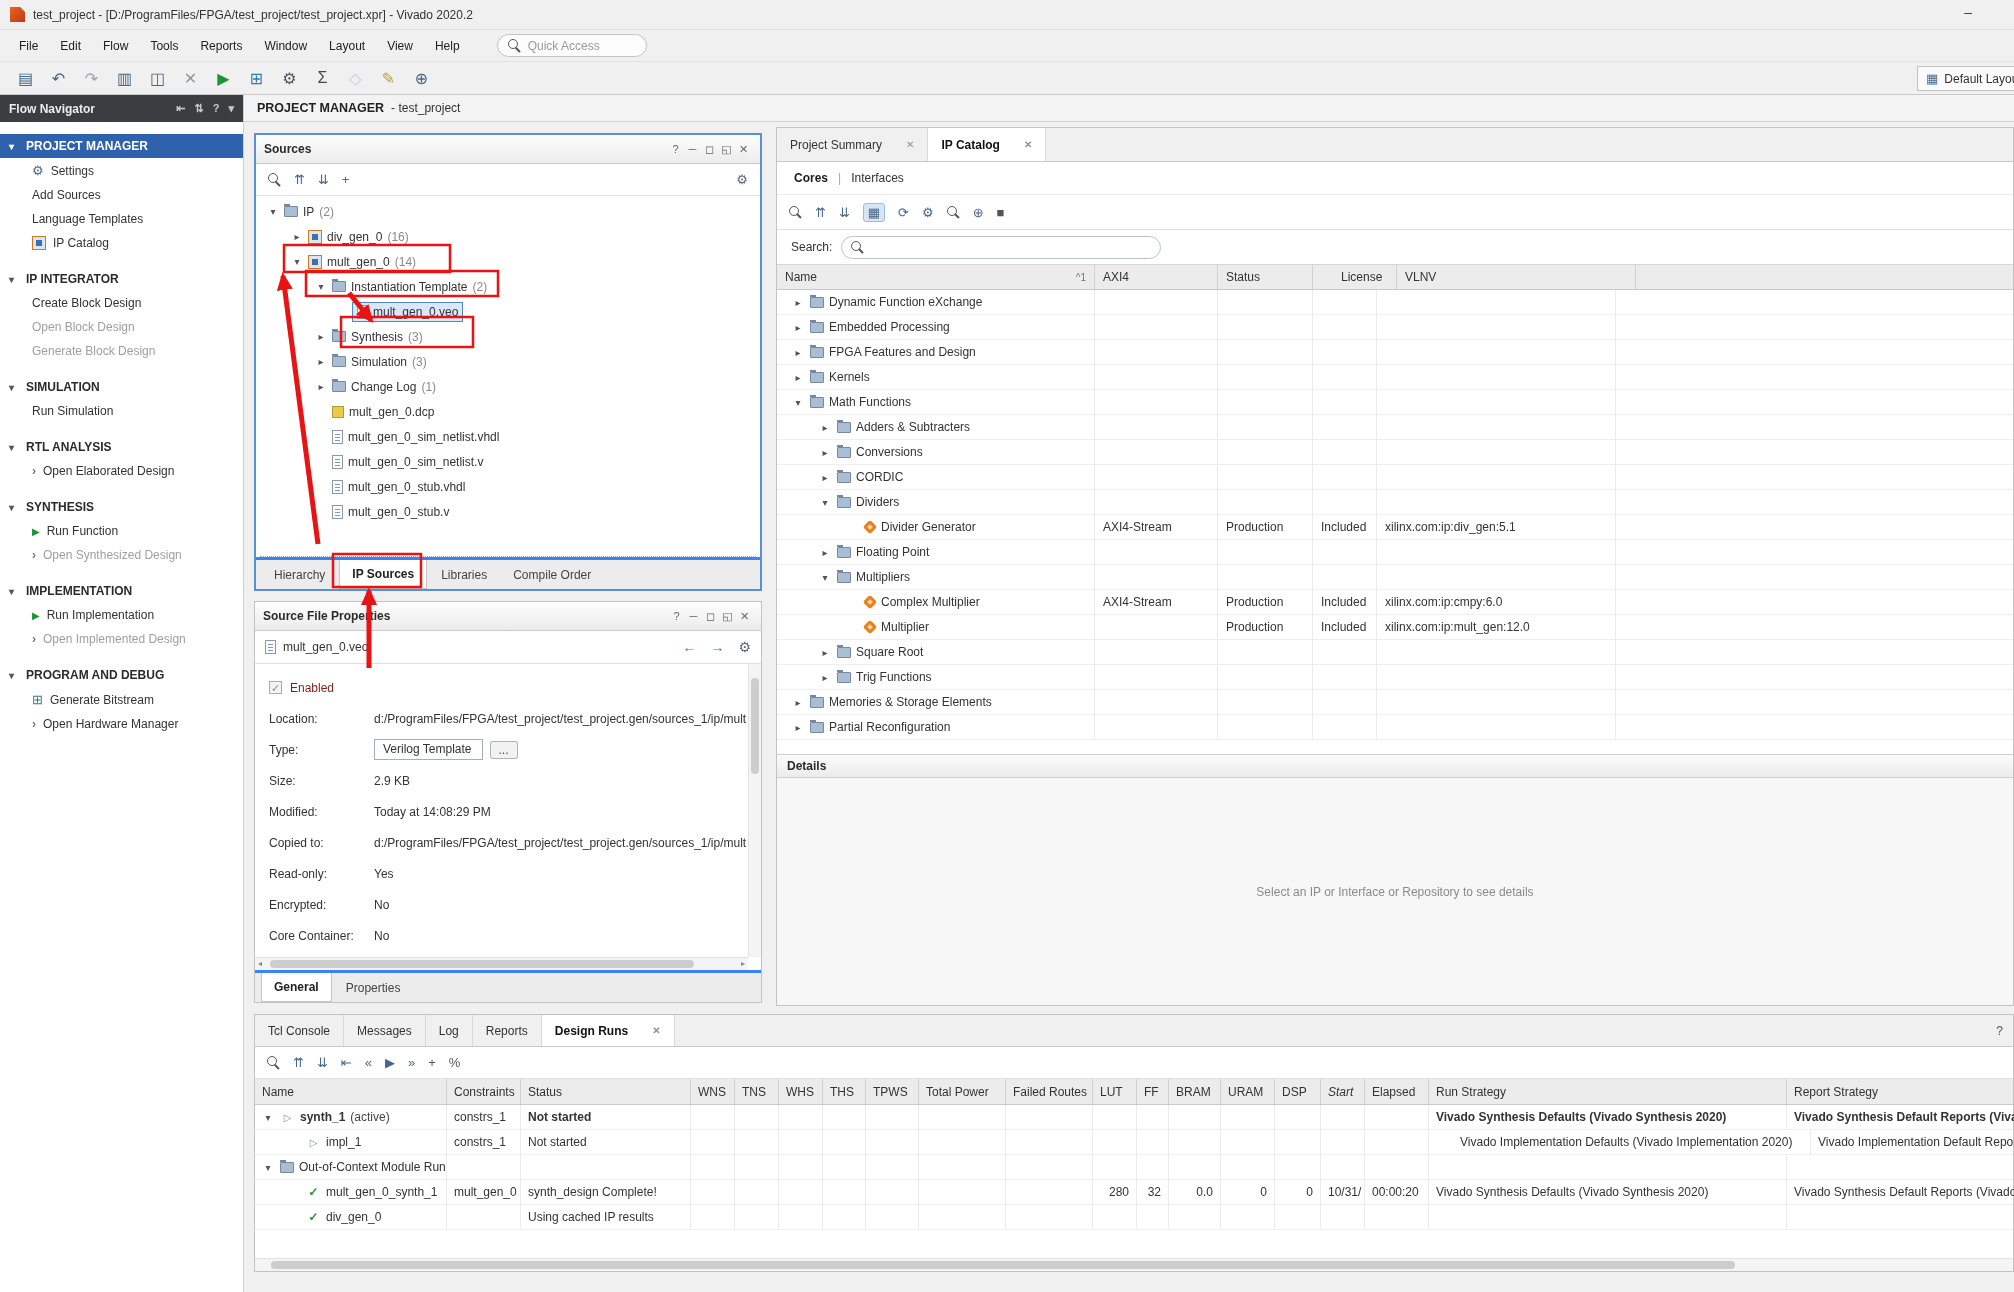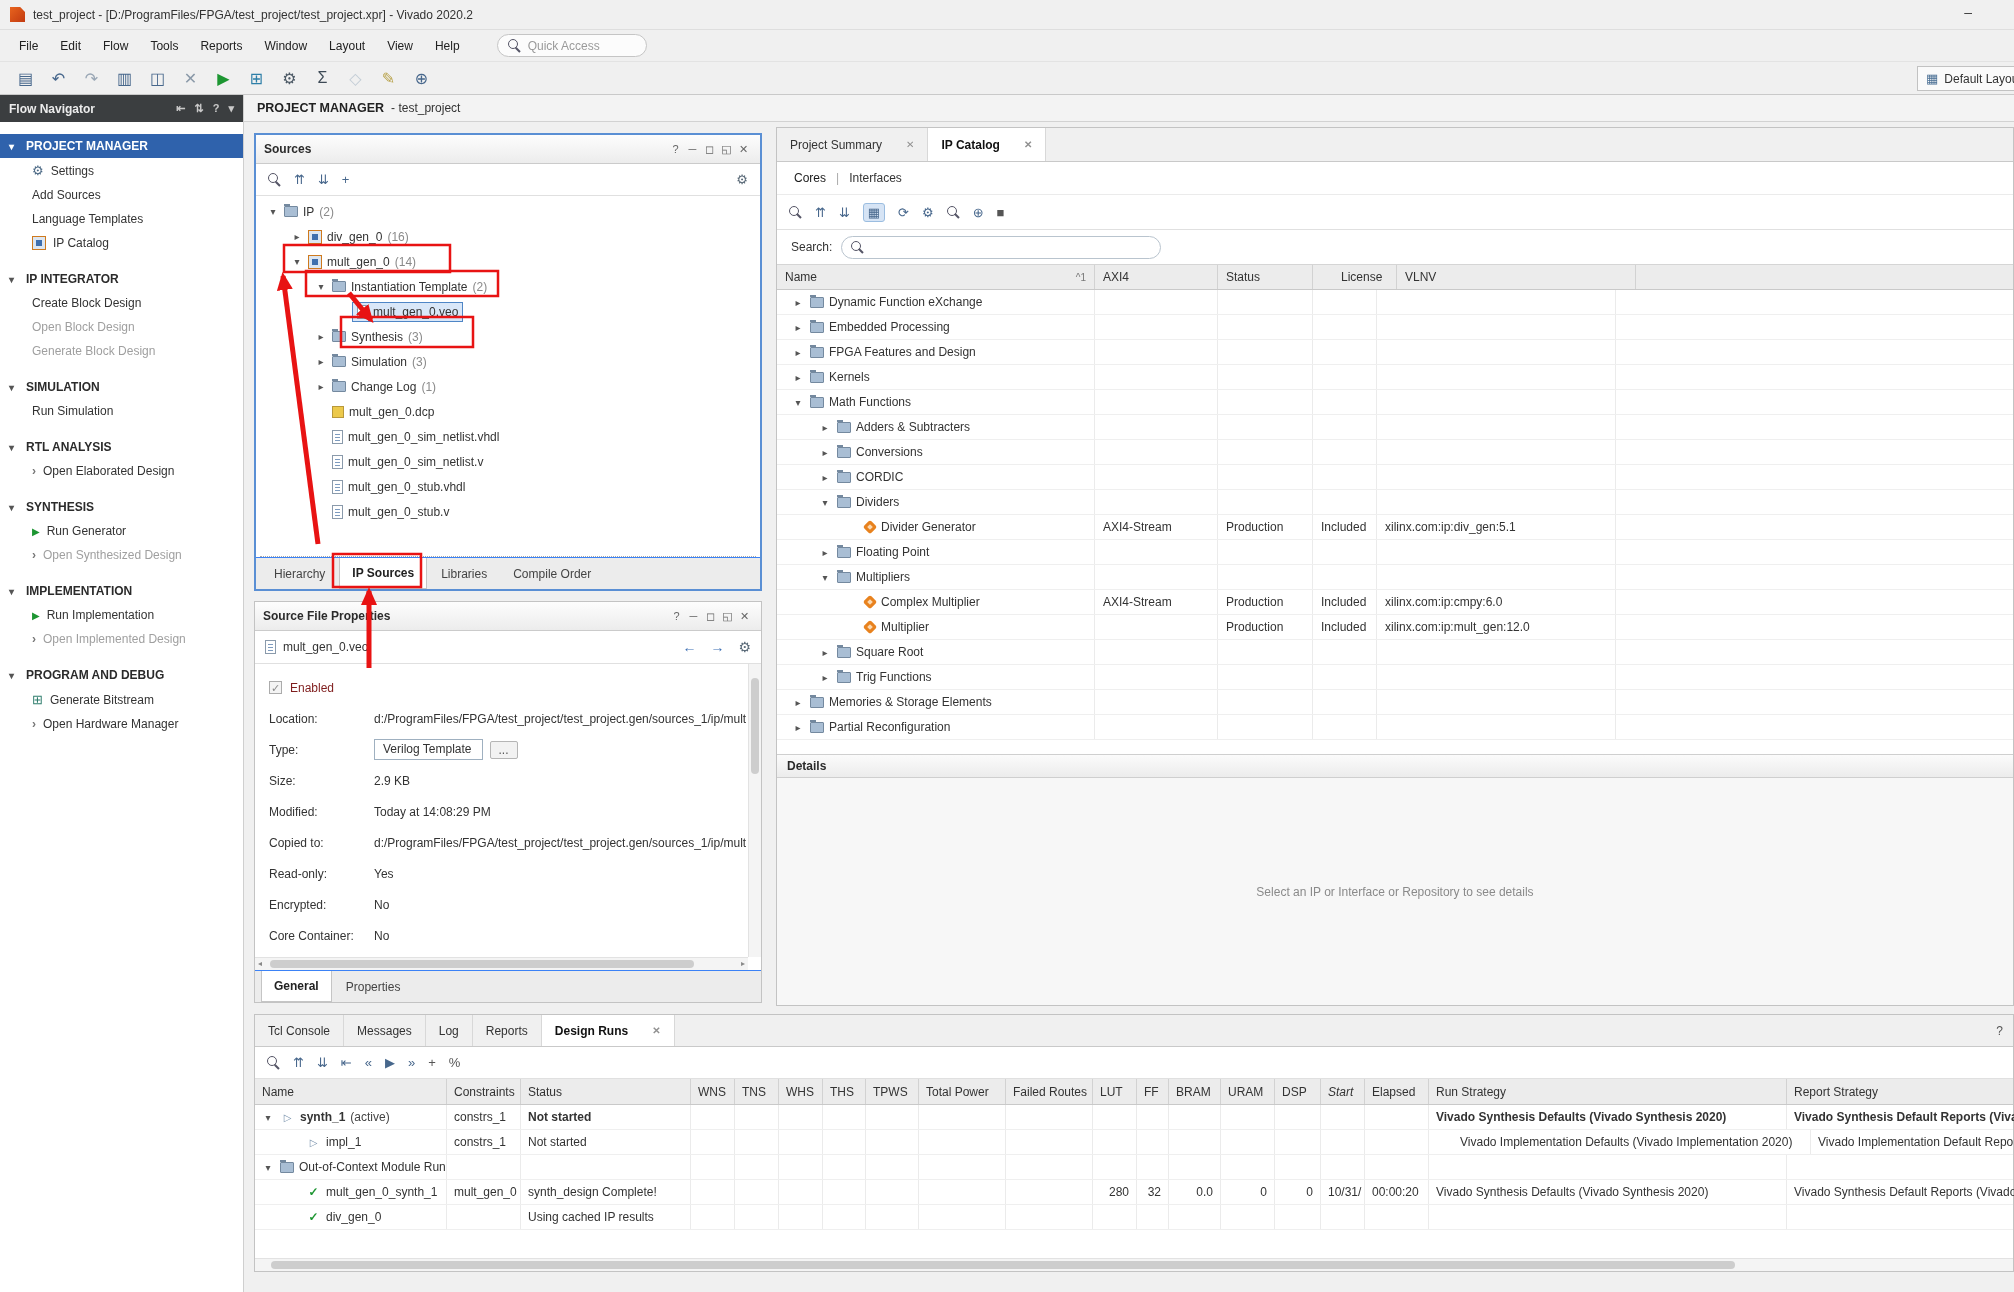--- a/index.html
+++ b/index.html
@@ -47,21 +47,21 @@
   .hd-sp{margin-left:auto}
   .win-ic{color:#666;font-size:11px;width:17px;text-align:center}
   .panel-tools{height:32px;flex:none;border-bottom:1px solid #e0e0e0;display:flex;align-items:center;gap:13px;padding:0 12px;background:#fff}
   .ticon{color:#47678c;font-size:13px}
   .ticon.act{background:#d6e4f5;border:1px solid #9bbde0;border-radius:3px;padding:1px 4px}
   .ticon.dark{color:#555}
   .gear-right{margin-left:auto;color:#5a6a78}
   .mag{position:relative;width:13px;height:13px;display:inline-block;flex:none}
   .mag::before{content:"";position:absolute;width:8px;height:8px;border:1.5px solid #556;border-radius:50%;left:0;top:0}
   .mag::after{content:"";position:absolute;width:6px;height:1.6px;background:#556;transform:rotate(45deg);left:7px;top:9.5px}
-  .ftabs{height:32px;flex:none;background:#ececec;border-top:1px solid #3b82f6;display:flex;align-items:stretch;padding:0 6px;gap:2px}
+  .ftabs{height:32px;flex:none;background:#ececec;border-top:3px solid #3b82f6;display:flex;align-items:stretch;padding:0 6px;gap:2px}
   .ftab{display:flex;align-items:center;padding:0 12px;color:#444}
   .ftab.active{background:#fff;border:1px solid #c5c5c5;border-top:none;font-weight:bold;color:#222}
   .splitter{flex:none;border-top:1px dotted #a8a8a8;margin:0 4px}
 
   
   #sources{left:254px;top:133px;width:508px;height:458px;border:2px solid #5a8fd4}
   .tree{flex:1;overflow:hidden;padding-top:3px}
   .trow{height:25px;display:flex;align-items:center;white-space:nowrap}
   .texp{width:14px;flex:none;text-align:center;color:#555;font-size:10px}
   .trow-main{display:flex;align-items:center;gap:5px;padding:2px 4px}
@@ -99,21 +99,21 @@
   .scr-arrow.l{left:3px}.scr-arrow.r{right:3px}
 
   
   #catalog{left:776px;top:127px;width:1238px;height:879px}
   .ttabs{height:34px;flex:none;background:#f0f0f0;border-bottom:1px solid #c9c9c9;display:flex;align-items:stretch}
   .ttab{display:flex;align-items:center;gap:24px;padding:0 13px;border-right:1px solid #d8d8d8;color:#333}
   .ttab.active{background:#fff;font-weight:bold;color:#111}
   .x{color:#909090;font-size:10px}
   .cat-views{height:33px;flex:none;display:flex;align-items:center;gap:10px;padding:0 17px;background:#fff;border-bottom:1px solid #ebebeb}
   .view-link{color:#333}
-  .view-link.active{font-weight:normal;color:#1a1a1a}
+  .view-link.active{font-weight:bold;color:#1a1a1a}
   .view-sep{color:#aaa}
   .cat-tools{height:35px}
   .cat-search{height:34px;flex:none;display:flex;align-items:center;gap:9px;padding:0 14px;background:#fff}
   .search-box{width:320px;height:23px;border:1px solid #b9c4ce;border-radius:12px;display:flex;align-items:center;gap:6px;padding:0 9px;background:#fff}
   .cat-hd-row{height:26px;flex:none;display:flex;background:#ececec;border-top:1px solid #d5d5d5;border-bottom:1px solid #c9c9c9}
   .cat-h{display:flex;align-items:center;padding:0 8px;border-right:1px solid #d2d2d2;color:#333;flex:none}
   .sort{font-size:10px;color:#777}
   .cat-rows{height:450px;flex:none;overflow:hidden}
   .cat-row{display:flex;height:25px;border-bottom:1px solid #efefef;align-items:stretch}
   .cat-c{display:flex;align-items:center;gap:5px;padding:0 8px;border-right:1px solid #ebebeb;overflow:hidden;white-space:nowrap;flex:none}
@@ -258,21 +258,21 @@
           <span>Open Elaborated Design</span>
         </div>
       </div>
       <div class="fn-sec">
         <div class="fn-sec-hd">
           <span class="fn-chev">▾</span>
           <span>SYNTHESIS</span>
         </div>
         <div class="fn-item">
           <span class="fn-ic play">▶</span>
-          <span>Run Generator</span>
+          <span>Run Function</span>
         </div>
         <div class="fn-item disabled">
           <span class="fn-exp">›</span>
           <span>Open Synthesized Design</span>
         </div>
       </div>
       <div class="fn-sec">
         <div class="fn-sec-hd">
           <span class="fn-chev">▾</span>
           <span>IMPLEMENTATION</span>

